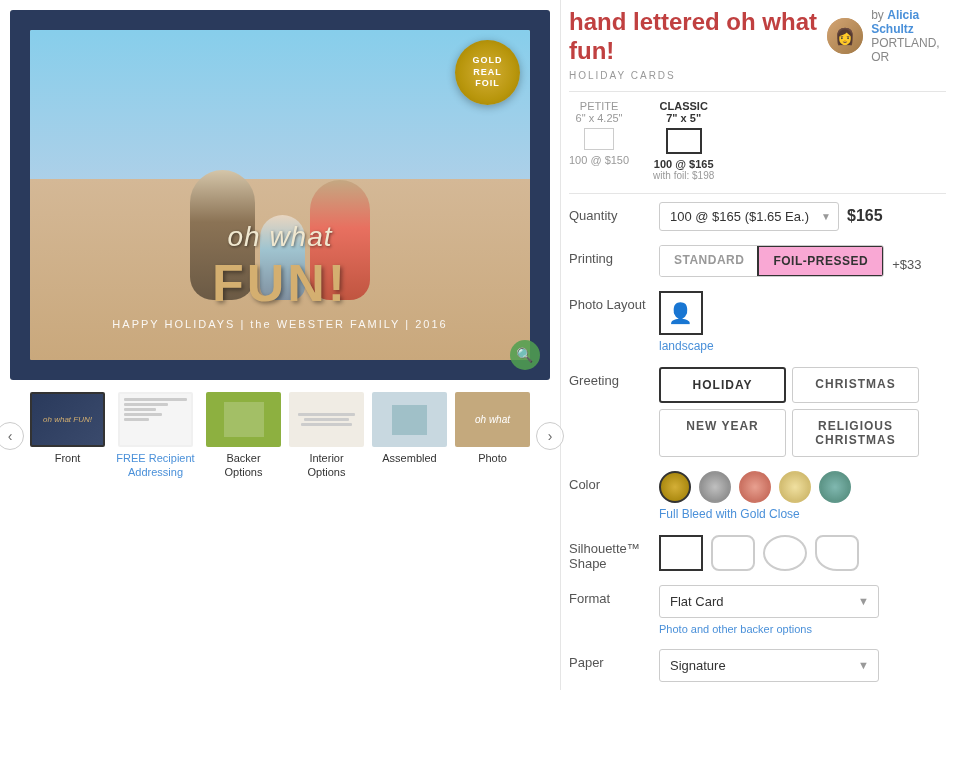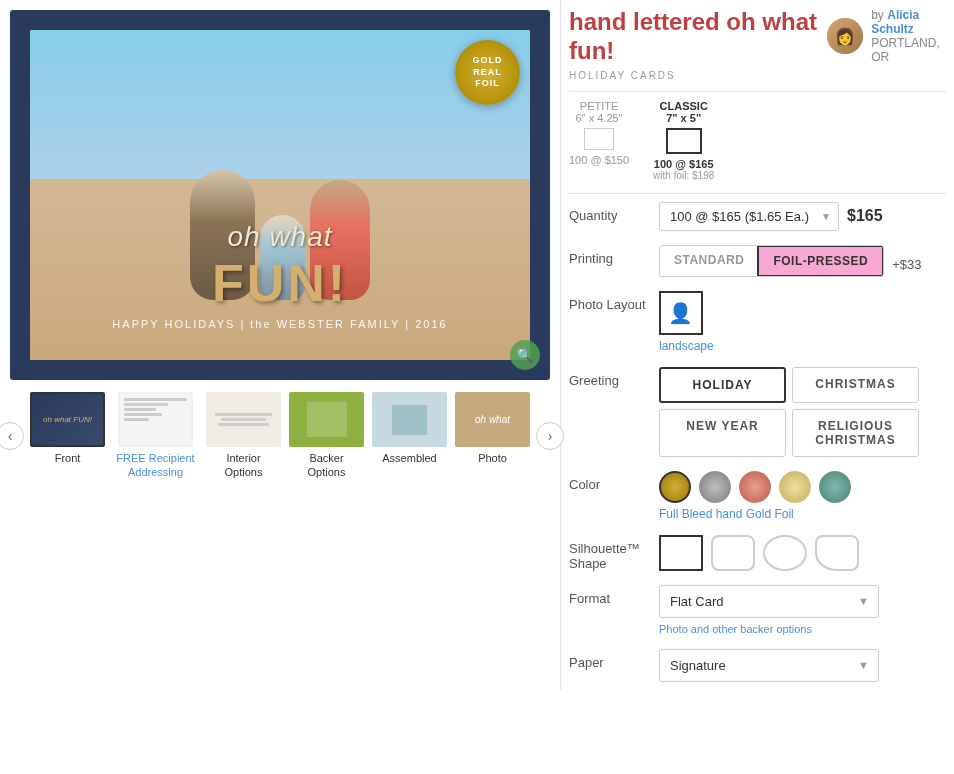--- a/index.html
+++ b/index.html
@@ -512,33 +512,33 @@
               <div class="addr-line" style="width:70%"></div>
               <div class="addr-line" style="width:50%"></div>
               <div class="addr-line" style="width:60%"></div>
               <div class="addr-line" style="width:40%"></div>
             </div>
           </div>
           <span class="thumb-label">FREE Recipient Addressing</span>
         </div>
 
         <div class="thumb-item">
+          <div class="thumb-img green-bg" style="background:#8db040;display:flex;align-items:center;justify-content:center;">
+            <div style="width:40px;height:35px;background:rgba(255,255,255,0.2);"></div>
+          </div>
+          <span class="thumb-label black">Backer Options</span>
+        </div>
+
+        <div class="thumb-item">
           <div class="thumb-img paper-bg" style="background:#f0ece4;display:flex;flex-direction:column;align-items:center;justify-content:center;gap:2px;padding:4px;">
             <div style="width:90%;height:3px;background:#ccc;border-radius:1px;"></div>
             <div style="width:70%;height:3px;background:#ccc;border-radius:1px;"></div>
             <div style="width:80%;height:3px;background:#ccc;border-radius:1px;"></div>
           </div>
           <span class="thumb-label black">Interior Options</span>
-        </div>
-
-        <div class="thumb-item">
-          <div class="thumb-img green-bg" style="background:#8db040;display:flex;align-items:center;justify-content:center;">
-            <div style="width:40px;height:35px;background:rgba(255,255,255,0.2);"></div>
-          </div>
-          <span class="thumb-label black">Backer Options</span>
         </div>
 
         <div class="thumb-item">
           <div class="thumb-img assembled-bg" style="background:#c8d8e0;display:flex;align-items:center;justify-content:center;">
             <div style="width:35px;height:30px;background:#a0c0c8;"></div>
           </div>
           <span class="thumb-label black">Assembled</span>
         </div>
 
         <div class="thumb-item">
@@ -647,21 +647,21 @@
       <div class="option-row">
         <div class="option-label">Color</div>
         <div class="option-content">
           <div class="color-swatches">
             <div class="swatch swatch-gold active"></div>
             <div class="swatch swatch-silver"></div>
             <div class="swatch swatch-pink"></div>
             <div class="swatch swatch-champagne"></div>
             <div class="swatch swatch-teal"></div>
           </div>
-          <div class="color-name">Full Bleed hand Gold Foil</div>
+          <div class="color-name">Full Bleed with Gold Close</div>
         </div>
       </div>
 
       <div class="option-row">
         <div class="option-label">Silhouette™ Shape</div>
         <div class="option-content">
           <div class="silhouette-row">
             <div class="silhouette-shape shape-rect active"></div>
             <div class="silhouette-shape shape-rounded"></div>
             <div class="silhouette-shape shape-oval" style="border-radius:50%;"></div>

